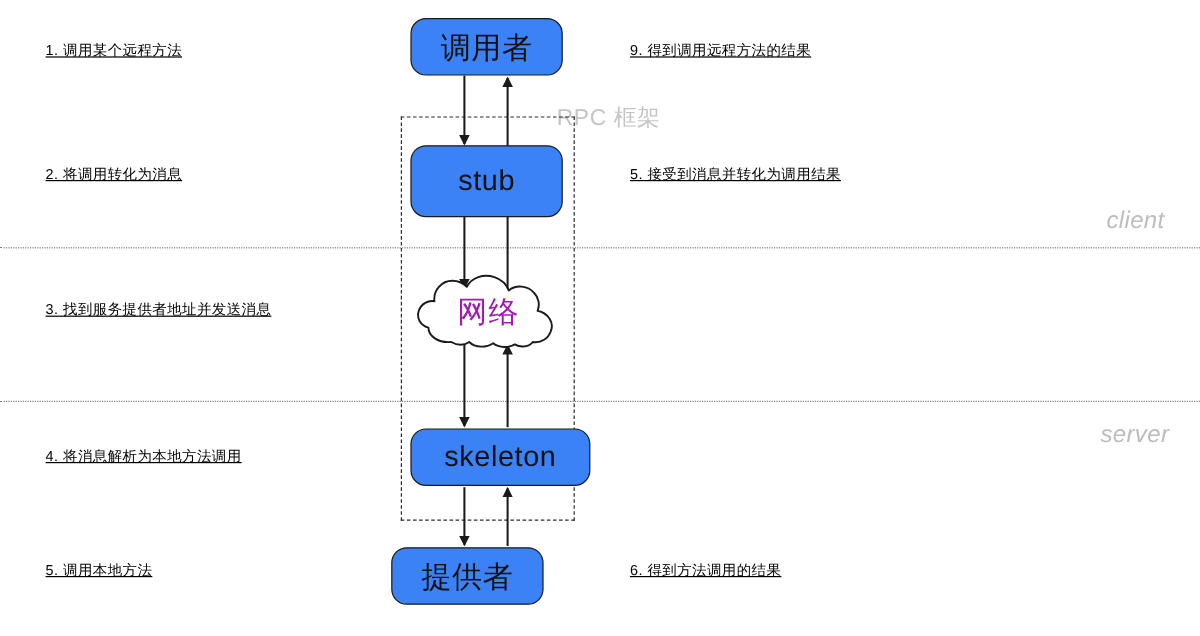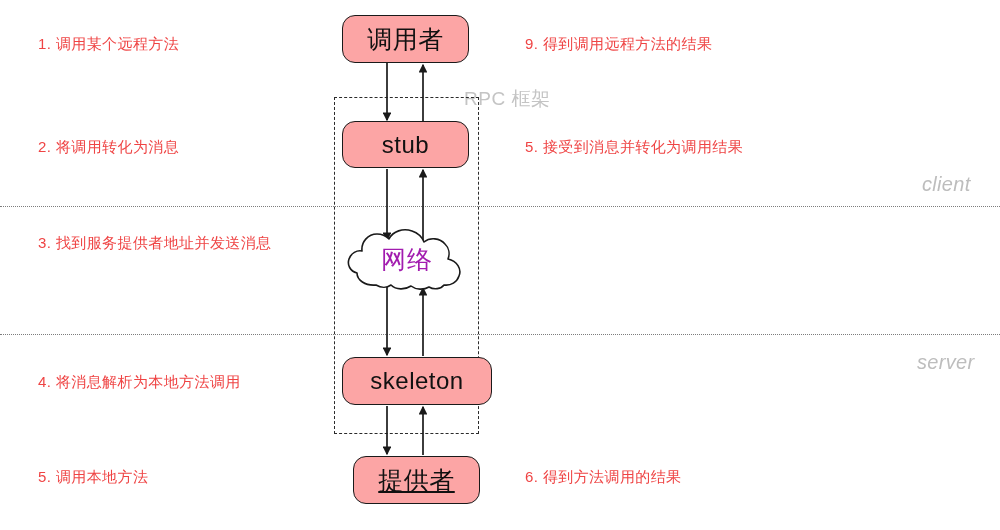--- a/index.html
+++ b/index.html
@@ -14,25 +14,26 @@
   #canvas {
     position: relative;
     width: 1000px;
     height: 530px;
     background: #ffffff;
     overflow: hidden;
   }
   
   .step {
     position: absolute;
-    font-size: 15px;
+    font-size: 12px;
     line-height: 1;
-    color: #ef4444;
+    color: #000000;
     white-space: nowrap;
     letter-spacing: 0.4px;
+    text-decoration: underline;
   }
   
   .zone-label {
     position: absolute;
     font-size: 20px;
     line-height: 1;
     color: #bdbdbd;
     white-space: nowrap;
     letter-spacing: 0.3px;
     font-style: italic;
@@ -46,21 +47,21 @@
     white-space: nowrap;
     letter-spacing: 0.5px;
     text-align: right;
   }
   
   .node {
     position: absolute;
     box-sizing: border-box;
     border: 1.6px solid #1a1a1a;
     border-radius: 13px;
-    background: #fca5a5;
+    background: #3b82f6;
     display: flex;
     align-items: center;
     justify-content: center;
     font-size: 24px;
     color: #111111;
     letter-spacing: 0.5px;
     z-index: 4;
   }
   .node.cjk { font-size: 25px; }
   
@@ -140,21 +141,21 @@
       <line x1="423" y1="356" x2="423" y2="288"></line>
 
       <line x1="387" y1="406" x2="387" y2="454"></line>
 
       <line x1="423" y1="455" x2="423" y2="407"></line>
     </g>
   </svg>
 
   <div class="node cjk" style="left:342px; top:15px; width:127px; height:48px;">调用者</div>
 
-  <div class="node" style="left:342px; top:121px; width:127px; height:47px;">stub</div>
+  <div class="node" style="left:342px; top:121px; width:127px; height:60px;">stub</div>
 
   <div id="cloud-wrap" style="left:345px; top:228px; width:124px; height:62px;">
     <svg width="124" height="62" viewBox="0 0 124 62" xmlns="http://www.w3.org/2000/svg">
       <path d="M 31 57
                C 20 58, 12 52, 12 45
                C 5 43, 2 37, 4 31
                C 6 25, 12 22, 17 23
                C 16 14, 23 6, 32 6
                C 37 6, 41 8, 44 11
                C 48 3, 58 0, 67 3
@@ -166,25 +167,25 @@
                C 96 61, 89 62, 84 59
                C 79 62, 71 62, 66 58
                C 60 62, 51 62, 46 57
                C 42 60, 36 60, 31 57 Z" fill="#ffffff" stroke="#1a1a1a" stroke-width="1.6" stroke-linejoin="round"></path>
     </svg>
     <div class="cloud-text">网络</div>
   </div>
 
   <div class="node" style="left:342px; top:357px; width:150px; height:48px;">skeleton</div>
 
-  <div class="node cjk" style="left:353px; top:456px; width:127px; height:48px;text-decoration:underline;">提供者</div>
+  <div class="node cjk" style="left:326px; top:456px; width:127px; height:48px;">提供者</div>
 
   <div class="step" style="left:38px; top:36px;">1. 调用某个远程方法</div>
   <div class="step" style="left:38px; top:139px;">2. 将调用转化为消息</div>
-  <div class="step" style="left:38px; top:235px;">3. 找到服务提供者地址并发送消息</div>
+  <div class="step" style="left:38px; top:252px;">3. 找到服务提供者地址并发送消息</div>
   <div class="step" style="left:38px; top:374px;">4. 将消息解析为本地方法调用</div>
   <div class="step" style="left:38px; top:469px;">5. 调用本地方法</div>
 
   <div class="step" style="left:525px; top:36px;">9. 得到调用远程方法的结果</div>
   <div class="step" style="left:525px; top:139px;">5. 接受到消息并转化为调用结果</div>
   <div class="step" style="left:525px; top:469px;">6. 得到方法调用的结果</div>
 
 </div>
 
 </body></html>

